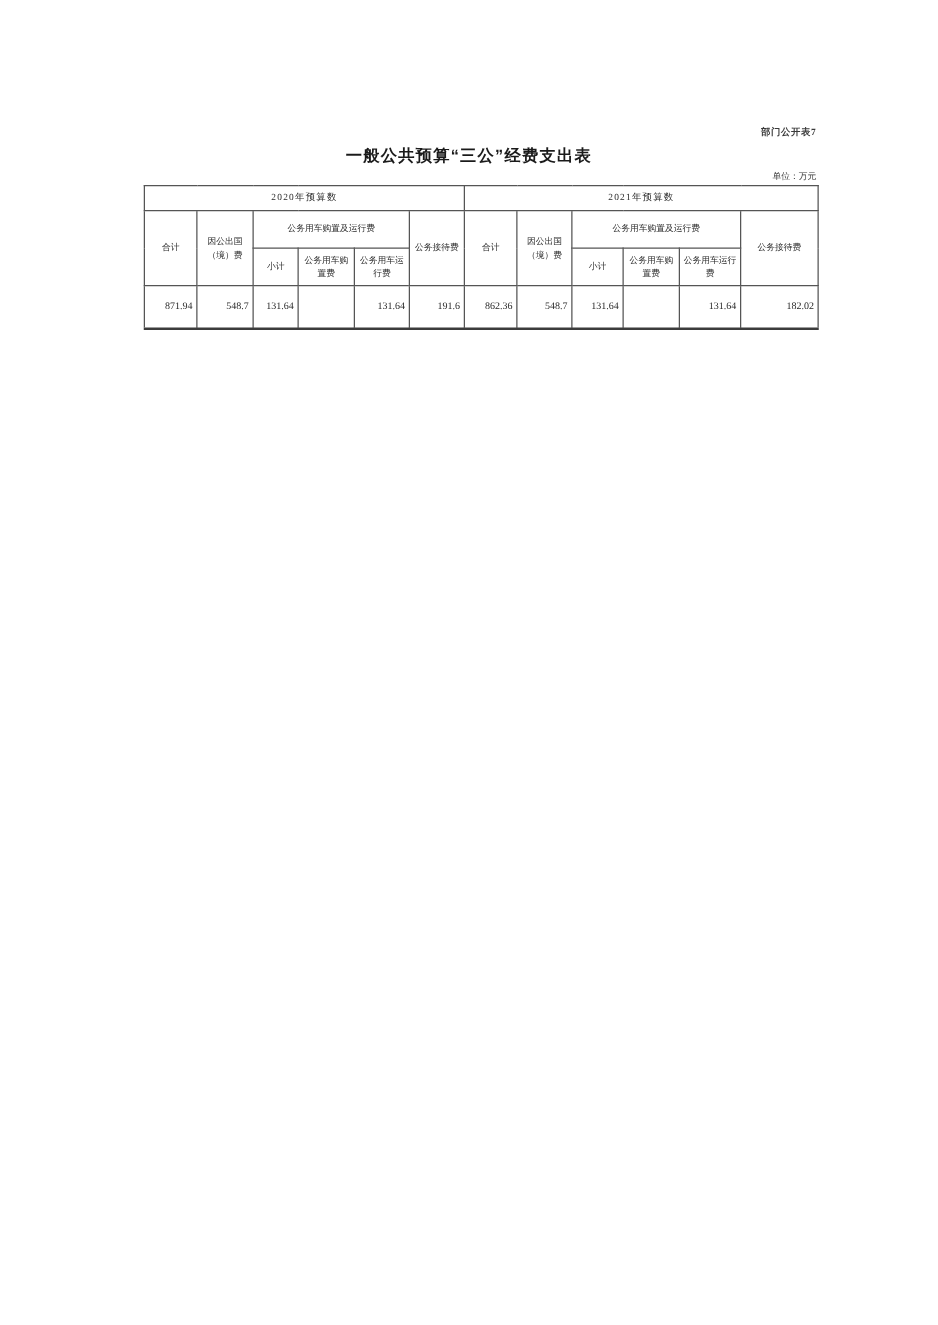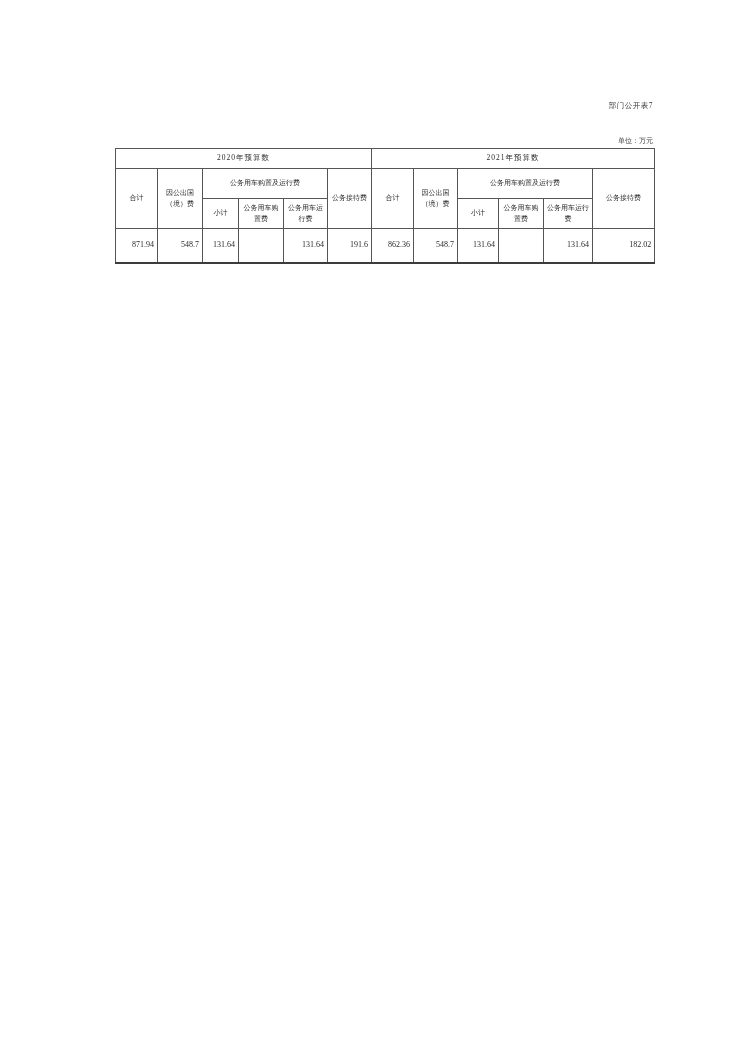--- a/index.html
+++ b/index.html
@@ -14,20 +14,21 @@
     color: #222222;
     overflow: hidden;
   }
   .doc-label {
     position: absolute;
     top: 101px;
     right: 97px;
     font-size: 7.5px;
     color: #3a3a3a;
     letter-spacing: 0.5px;
+    font-weight: bold;
   }
   .page-title {
     position: absolute;
     top: 116px;
     left: 0;
     width: 100%;
     text-align: center;
     font-family: "Liberation Sans", sans-serif;
     font-weight: bold;
     font-size: 13px;
@@ -87,20 +88,21 @@
     color: #1a1a1a;
   }
 </style>
 </head>
 <body>
 
 <div class="page">
 
   <div class="doc-label">部门公开表7</div>
 
+  <div class="page-title">一般公共预算“三公”经费支出表</div>
 
   <div class="unit-note">单位：万元</div>
 
   <table class="budget-table">
     <colgroup>
       <col style="width:42px">
         <col style="width:45px">
         <col style="width:36px">
       <col style="width:45px">
         <col style="width:44px">

